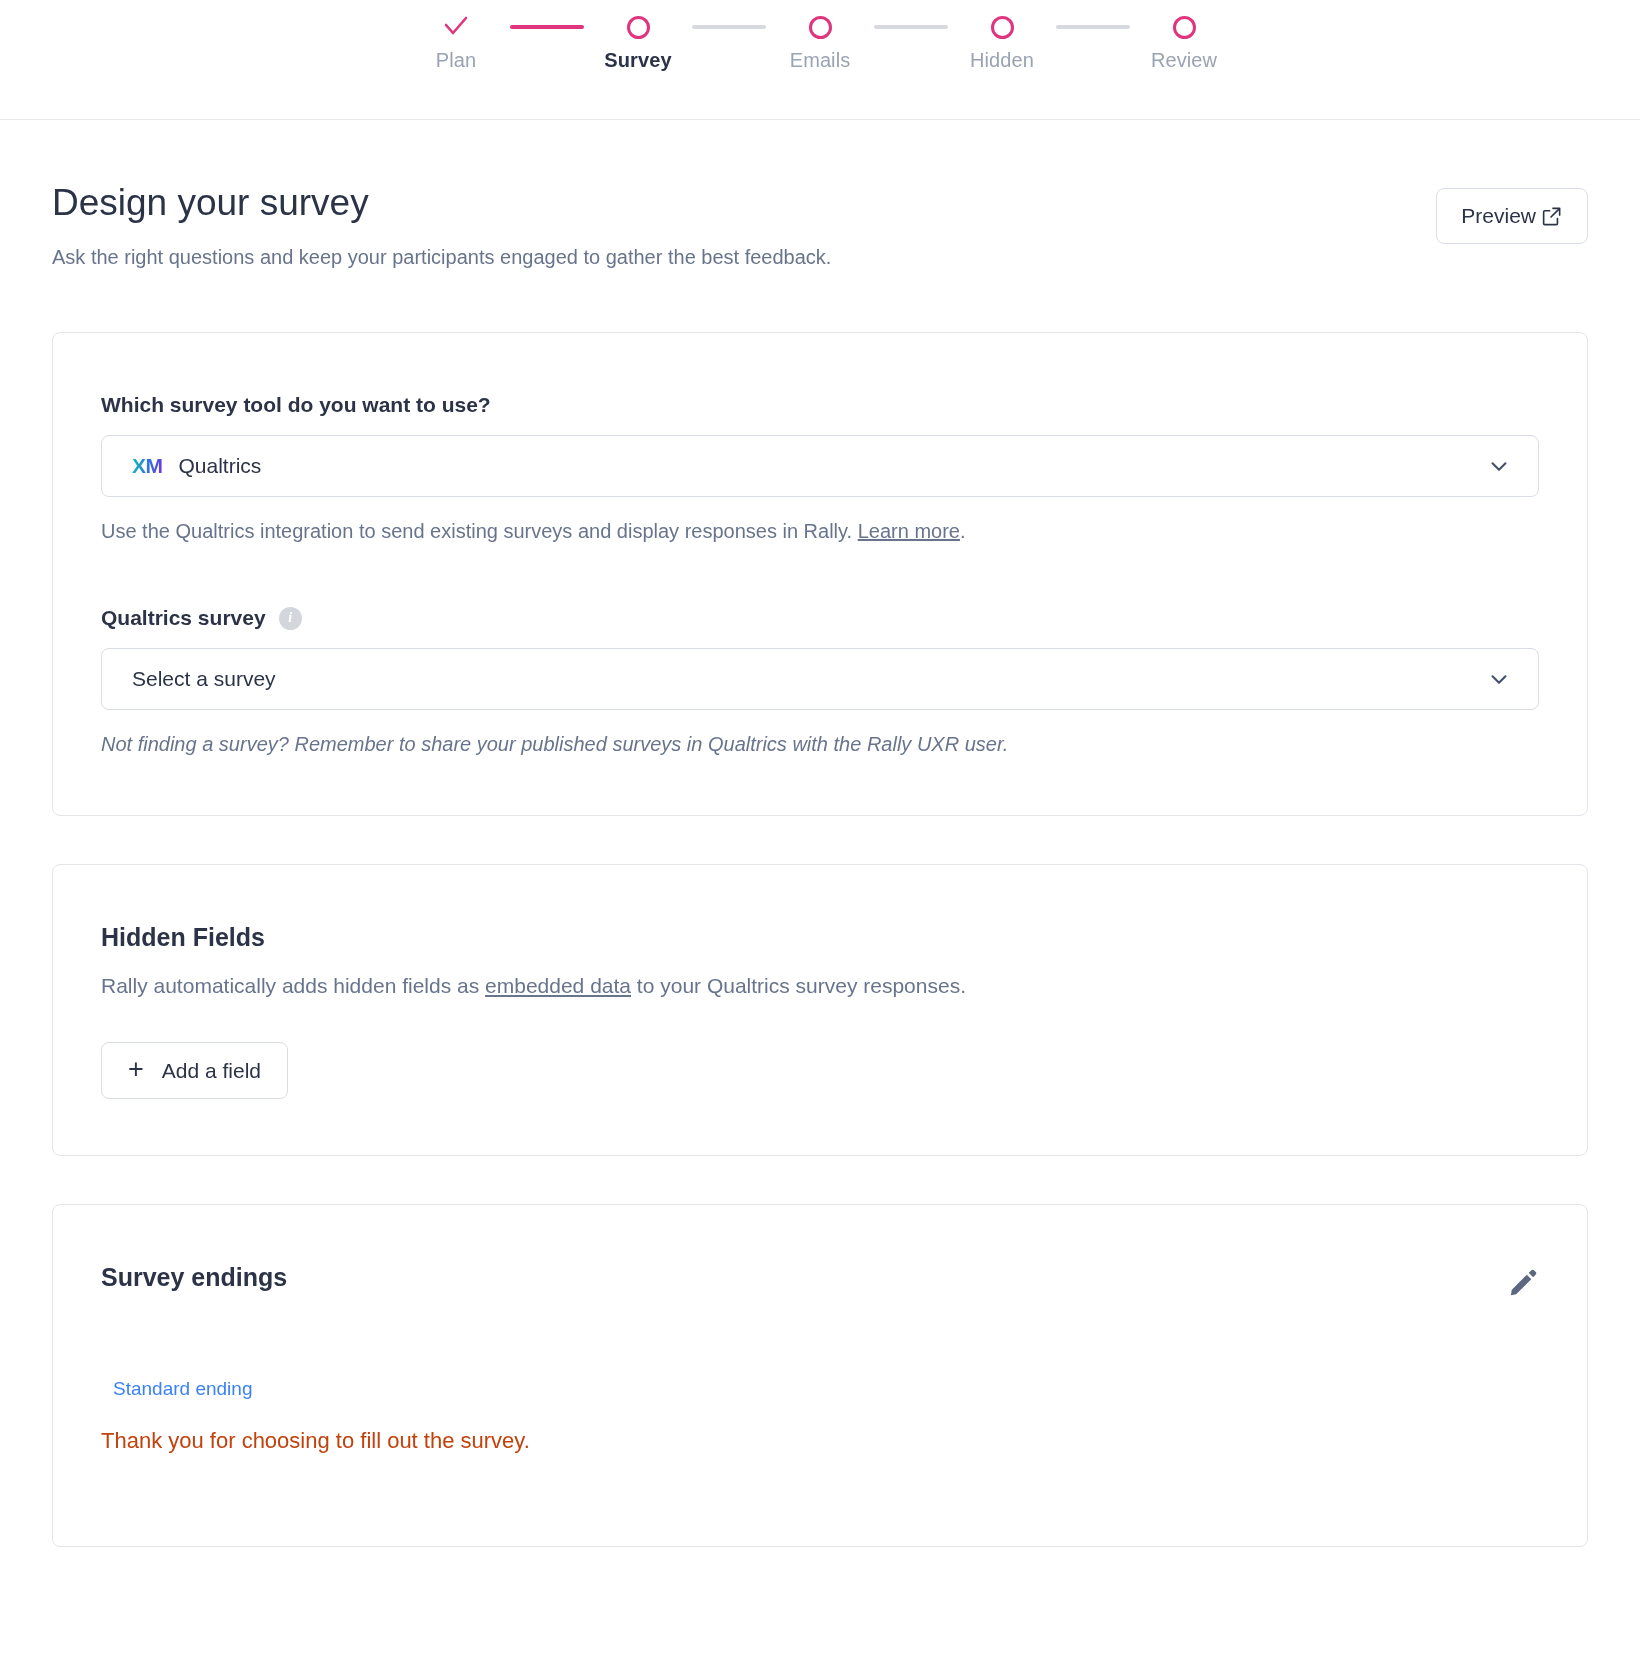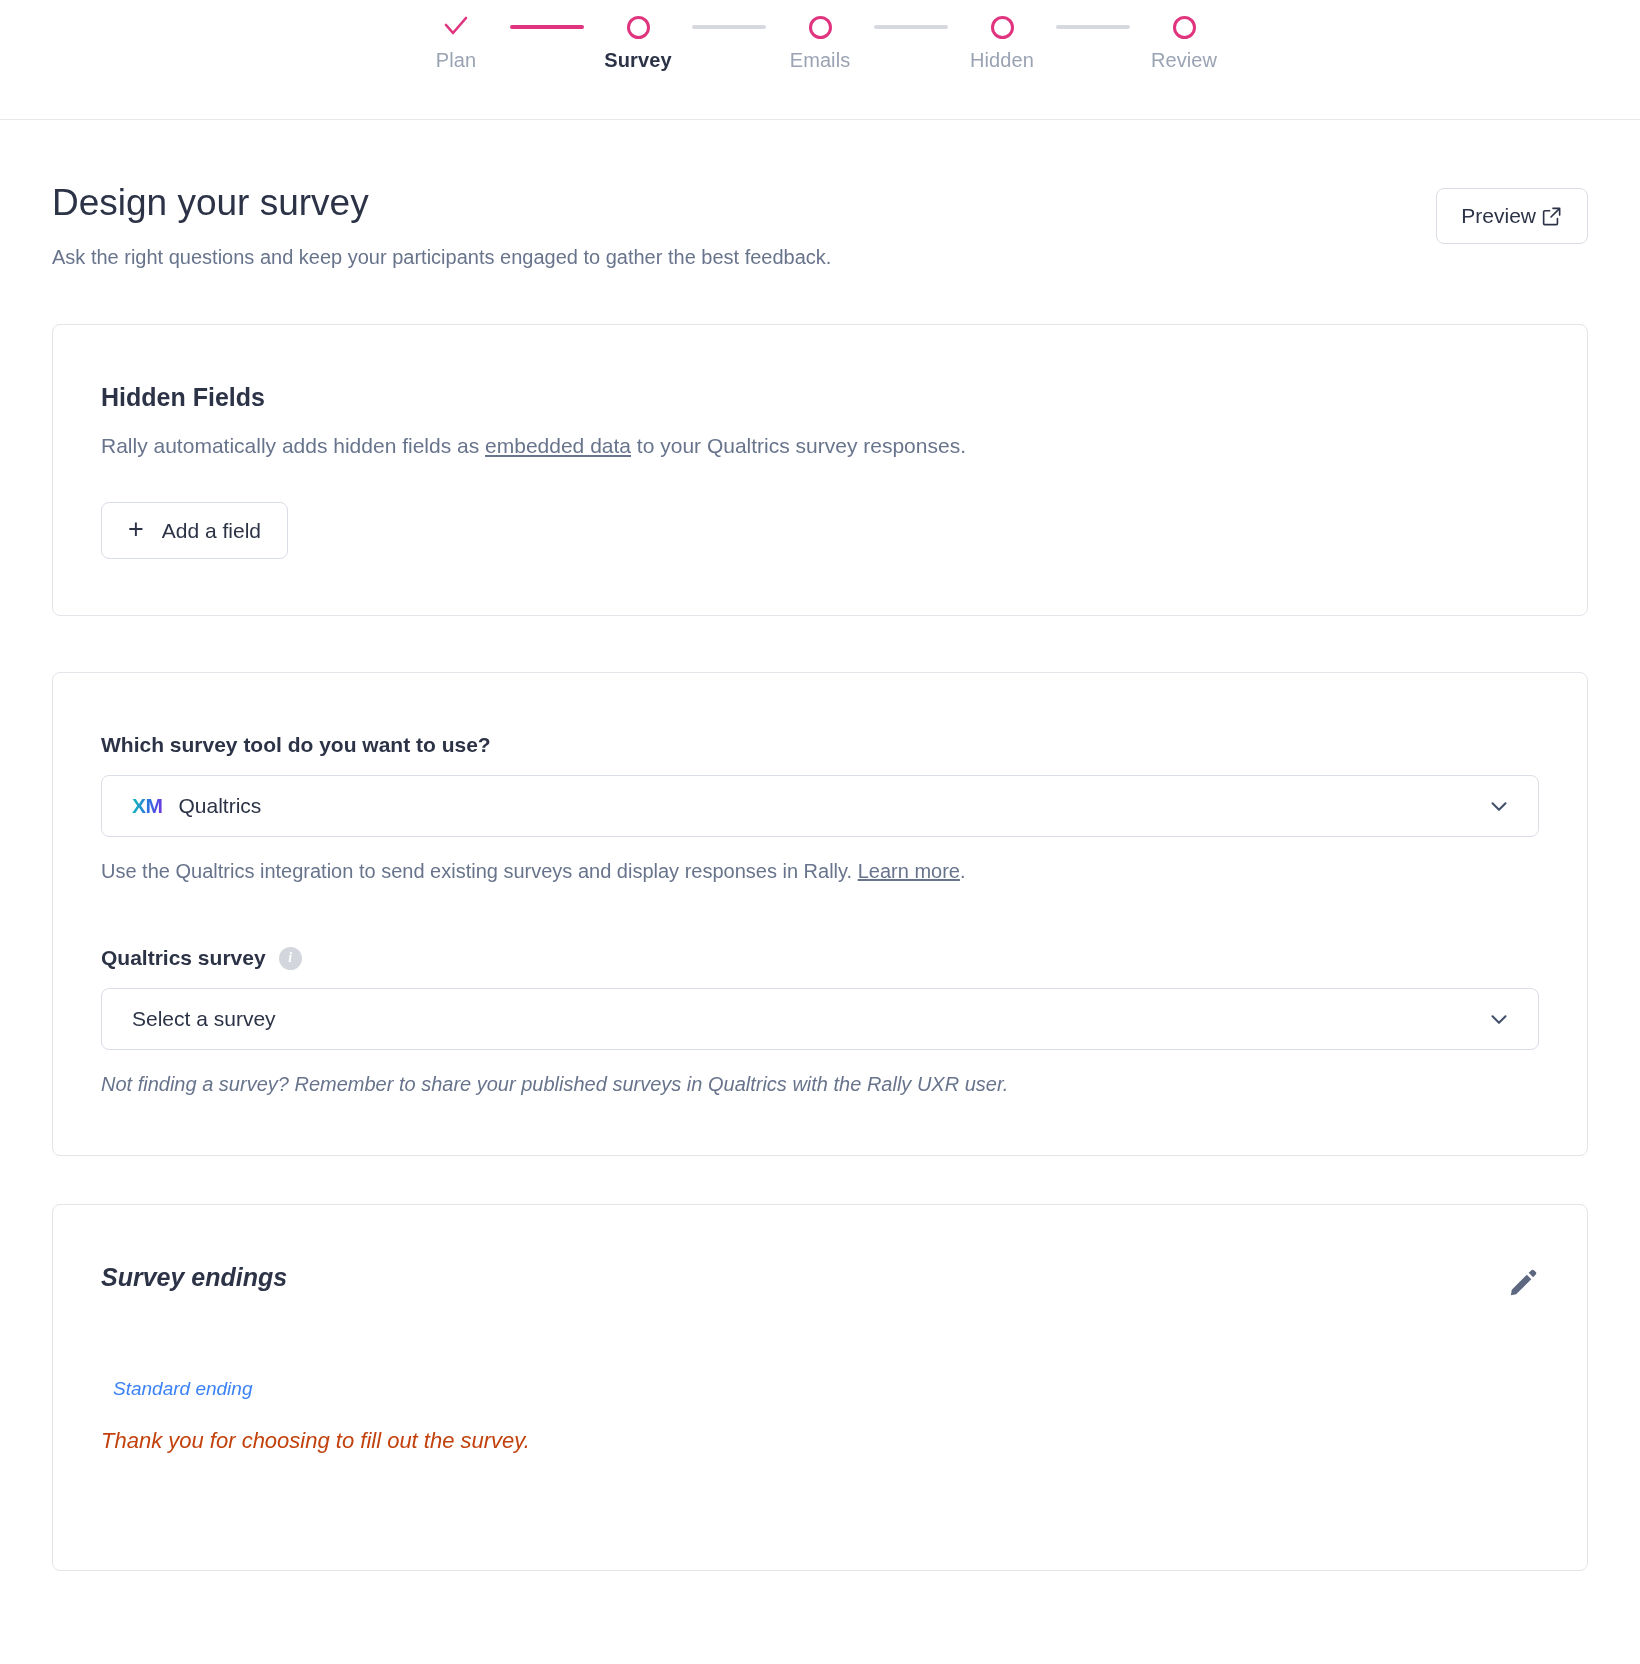--- a/index.html
+++ b/index.html
@@ -114,21 +114,21 @@
   
   .card {
     border: 1px solid #e3e5ea;
     border-radius: 8px;
     background: #fff;
     margin-top: 48px;
     padding: 0 48px;
   }
   #card-survey-tool { margin-top: 56px; padding-bottom: 56px; }
   #card-hidden-fields { padding-bottom: 56px; }
-  #card-survey-endings { padding-bottom: 116px; font-style: italic; }
+  #card-survey-endings { padding-bottom: 92px; }
 
   .field-label {
     font-size: 21px;
     font-weight: bold;
     color: #2c3347;
     margin: 60px 0 18px 0;
     display: flex;
     align-items: center;
     gap: 13px;
   }
@@ -313,67 +313,67 @@
     <button class="preview-btn">
       <span>Preview</span>
       <svg width="23" height="23" viewBox="0 0 24 24">
         <path d="M13.5 3.5 H20.5 V10.5" fill="none" stroke="#2c3347" stroke-width="1.7" stroke-linecap="round" stroke-linejoin="round"></path>
         <path d="M20 4 L11.5 12.5" fill="none" stroke="#2c3347" stroke-width="1.7" stroke-linecap="round"></path>
         <path d="M18.2 14.2 V19.3 a1.2 1.2 0 0 1 -1.2 1.2 H5 a1.2 1.2 0 0 1 -1.2 -1.2 V7.2 a1.2 1.2 0 0 1 1.2 -1.2 H10.1" fill="none" stroke="#2c3347" stroke-width="1.7" stroke-linecap="round" stroke-linejoin="round"></path>
       </svg>
     </button>
   </div>
 
+  <div class="card" id="card-survey-tool">
+
+    <div class="field-label">
+      <span>Which survey tool do you want to use?</span>
+    </div>
+
+    <div class="select">
+      <span class="value">
+        <span class="xm-logo">XM</span>
+        <span>Qualtrics</span>
+      </span>
+      <svg class="chev" width="26" height="26" viewBox="0 0 24 24">
+        <path d="M6 9.5 L12 15.5 L18 9.5" fill="none" stroke="#42506b" stroke-width="1.9" stroke-linecap="round" stroke-linejoin="round"></path>
+      </svg>
+    </div>
+
+    <p class="helper">
+      <span>Use the Qualtrics integration to send existing surveys and display responses in Rally. </span><a class="inline-link" href="#">Learn more</a><span>.</span>
+    </p>
+
+    <div class="field-label">
+      <span>Qualtrics survey</span>
+      <span class="info-icon">i</span>
+    </div>
+
+    <div class="select">
+      <span class="value">Select a survey</span>
+      <svg class="chev" width="26" height="26" viewBox="0 0 24 24">
+        <path d="M6 9.5 L12 15.5 L18 9.5" fill="none" stroke="#42506b" stroke-width="1.9" stroke-linecap="round" stroke-linejoin="round"></path>
+      </svg>
+    </div>
+
+    <p class="helper italic">Not finding a survey? Remember to share your published surveys in Qualtrics with the Rally UXR user.</p>
+
+  </div>
+
   <div class="card" id="card-hidden-fields">
     <h2 class="card-title">Hidden Fields</h2>
     <p class="card-desc">
       <span>Rally automatically adds hidden fields as </span><a class="inline-link" href="#">embedded data</a><span> to your Qualtrics survey responses.</span>
     </p>
     <button class="ghost-btn">
       <span class="plus">+</span>
       <span>Add a field</span>
     </button>
   </div>
 
-  <div class="card" id="card-survey-tool">
-
-    <div class="field-label">
-      <span>Which survey tool do you want to use?</span>
-    </div>
-
-    <div class="select">
-      <span class="value">
-        <span class="xm-logo">XM</span>
-        <span>Qualtrics</span>
-      </span>
-      <svg class="chev" width="26" height="26" viewBox="0 0 24 24">
-        <path d="M6 9.5 L12 15.5 L18 9.5" fill="none" stroke="#42506b" stroke-width="1.9" stroke-linecap="round" stroke-linejoin="round"></path>
-      </svg>
-    </div>
-
-    <p class="helper">
-      <span>Use the Qualtrics integration to send existing surveys and display responses in Rally. </span><a class="inline-link" href="#">Learn more</a><span>.</span>
-    </p>
-
-    <div class="field-label">
-      <span>Qualtrics survey</span>
-      <span class="info-icon">i</span>
-    </div>
-
-    <div class="select">
-      <span class="value">Select a survey</span>
-      <svg class="chev" width="26" height="26" viewBox="0 0 24 24">
-        <path d="M6 9.5 L12 15.5 L18 9.5" fill="none" stroke="#42506b" stroke-width="1.9" stroke-linecap="round" stroke-linejoin="round"></path>
-      </svg>
-    </div>
-
-    <p class="helper italic">Not finding a survey? Remember to share your published surveys in Qualtrics with the Rally UXR user.</p>
-
-  </div>
-
   <div class="card" id="card-survey-endings">
     <div class="card-head-row">
       <h2 class="card-title">Survey endings</h2>
       <button class="edit-btn">
         <svg width="32" height="32" viewBox="0 0 24 24">
           <path d="M3.6 17.1 L14.9 5.8 L18.2 9.1 L6.9 20.4 L2.9 21.1 Z" fill="#5d6880"></path>
           <path d="M16.3 4.4 L18.1 2.6 a1.6 1.6 0 0 1 2.3 0 L21.4 3.6 a1.6 1.6 0 0 1 0 2.3 L19.6 7.7 Z" fill="#5d6880"></path>
         </svg>
       </button>
     </div>

